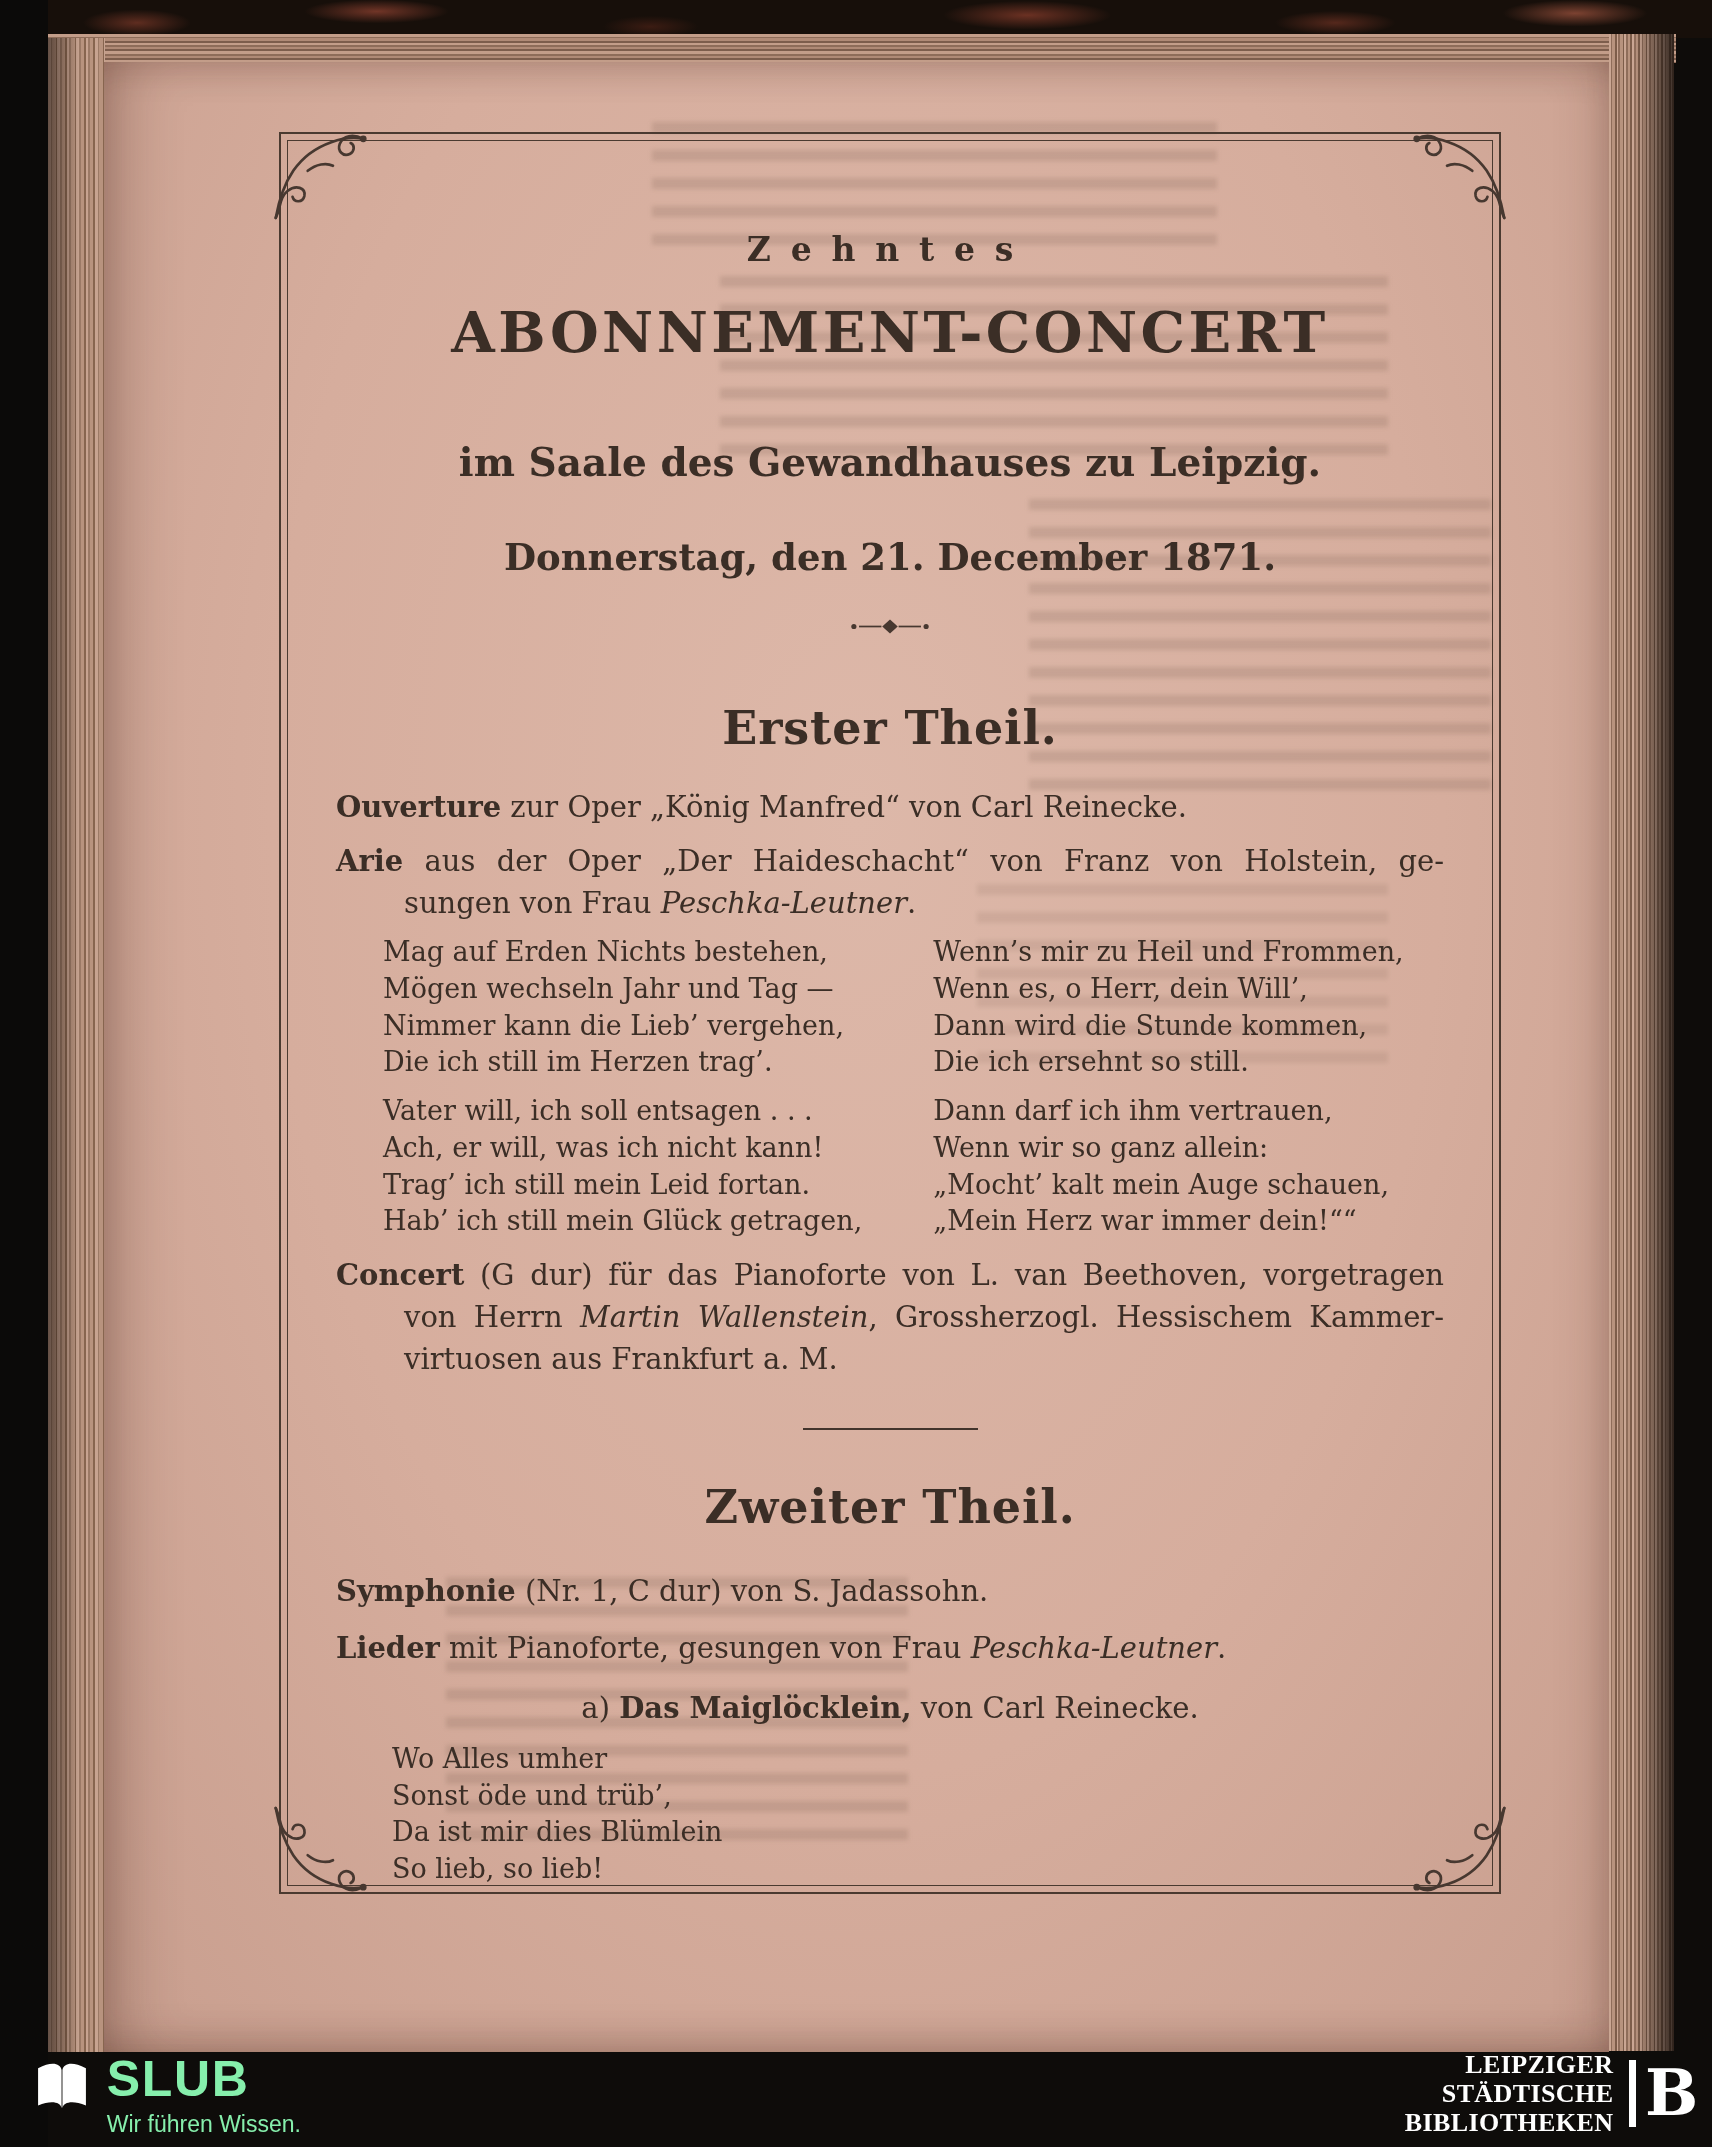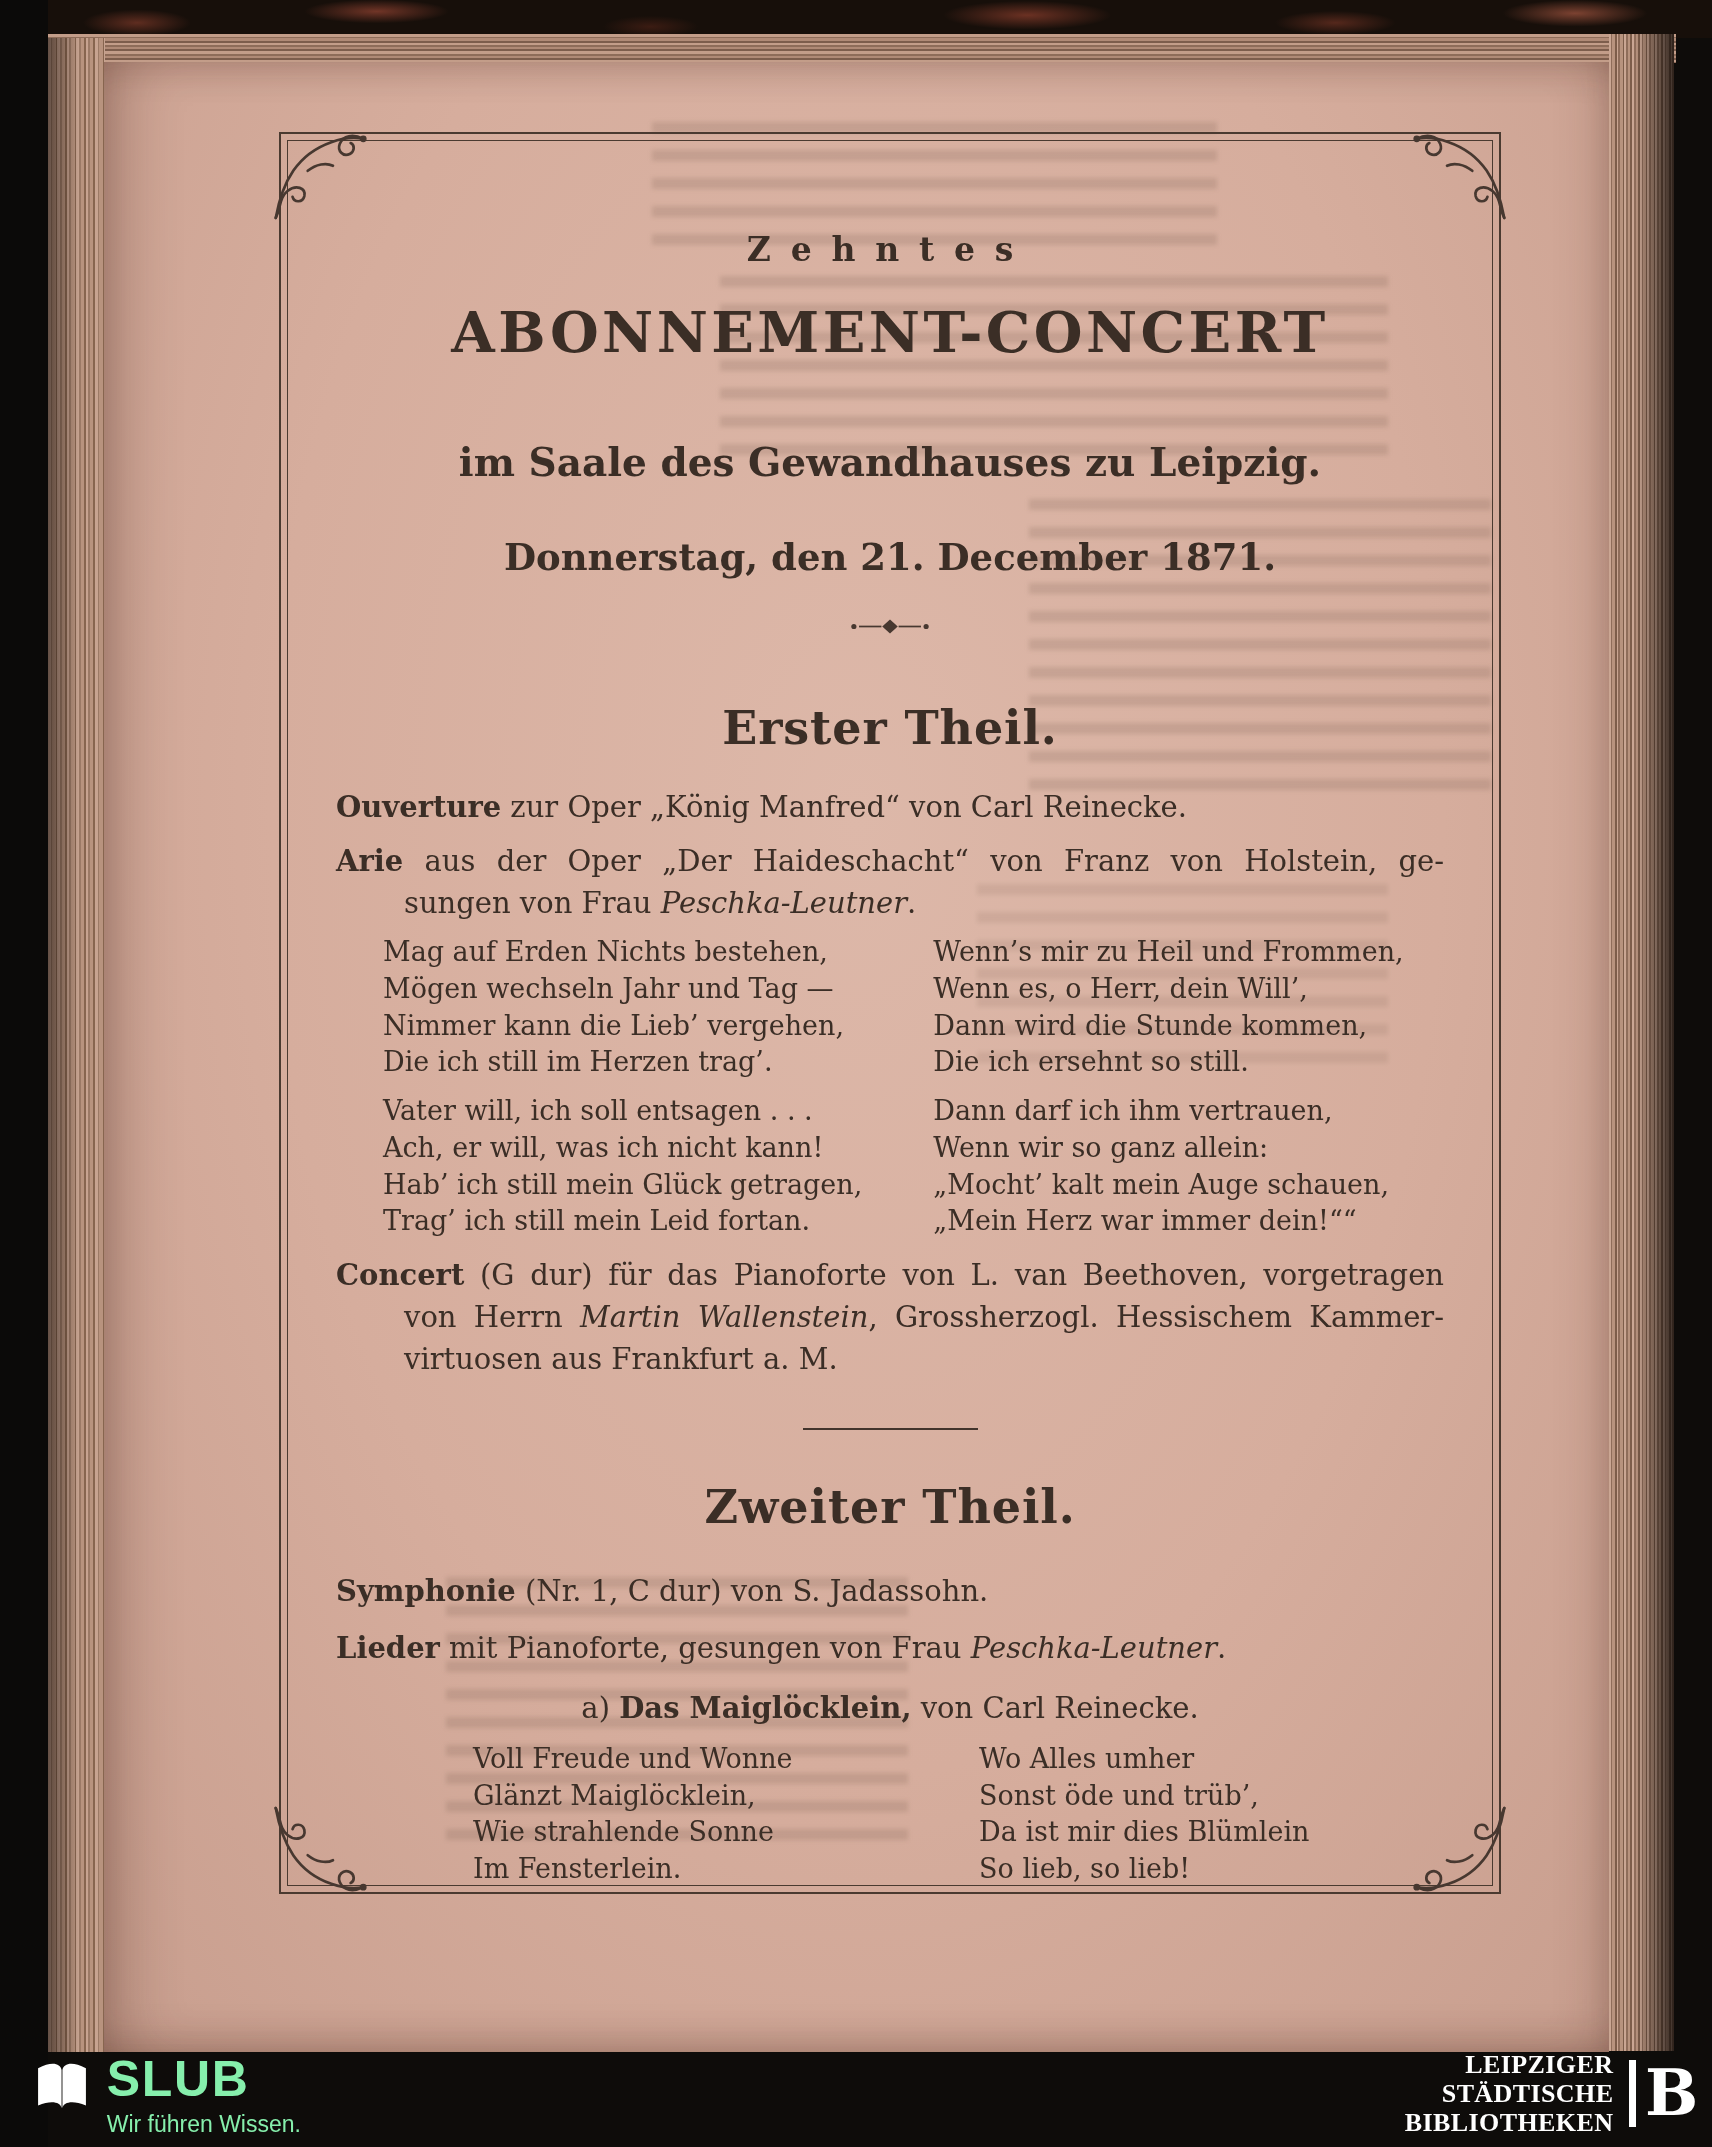--- a/index.html
+++ b/index.html
@@ -196,22 +196,22 @@
           <div>Wenn es, o Herr, dein Will’,</div>
           <div>Dann wird die Stunde kommen,</div>
           <div>Die ich ersehnt so still.</div>
         </div>
       </div>
 
       <div class="verses vg2">
         <div class="v-left">
           <div>Vater will, ich soll entsagen . . .</div>
           <div>Ach, er will, was ich nicht kann!</div>
+          <div>Trag’ ich still mein Leid fortan.</div>
           <div>Hab’ ich still mein Glück getragen,</div>
-          <div>Trag’ ich still mein Leid fortan.</div>
         </div>
         <div class="v-right">
           <div>Dann darf ich ihm vertrauen,</div>
           <div>Wenn wir so ganz allein:</div>
           <div>„Mocht’ kalt mein Auge schauen,</div>
           <div>„Mein Herz war immer dein!““</div>
         </div>
       </div>
 
       <div class="prog-item m-con">
@@ -224,26 +224,20 @@
 
       <h2 class="section-heading h2b">Zweiter Theil.</h2>
 
       <p class="prog-item m-sym"><b>Symphonie</b><span> (Nr. 1, C dur) von S. Jadassohn.</span></p>
 
       <p class="prog-item m-lie"><b>Lieder</b><span> mit Pianoforte, gesungen von Frau </span><em>Peschka-Leutner</em><span>.</span></p>
 
       <div class="song-a"><span>a) </span><b>Das Maiglöcklein,</b><span> von Carl Reinecke.</span></div>
 
       <div class="verses vg3">
-        <div class="v-left2">
-          <div>Voll Freude und Wonne</div>
-          <div>Glänzt Maiglöcklein,</div>
-          <div>Wie strahlende Sonne</div>
-          <div>Im Fensterlein.</div>
-        </div>
         <div class="v-right">
           <div>Wo Alles umher</div>
           <div>Sonst öde und trüb’,</div>
           <div>Da ist mir dies Blümlein</div>
           <div>So lieb, so lieb!</div>
         </div>
       </div>
     </div>
   </div>
 </div>

